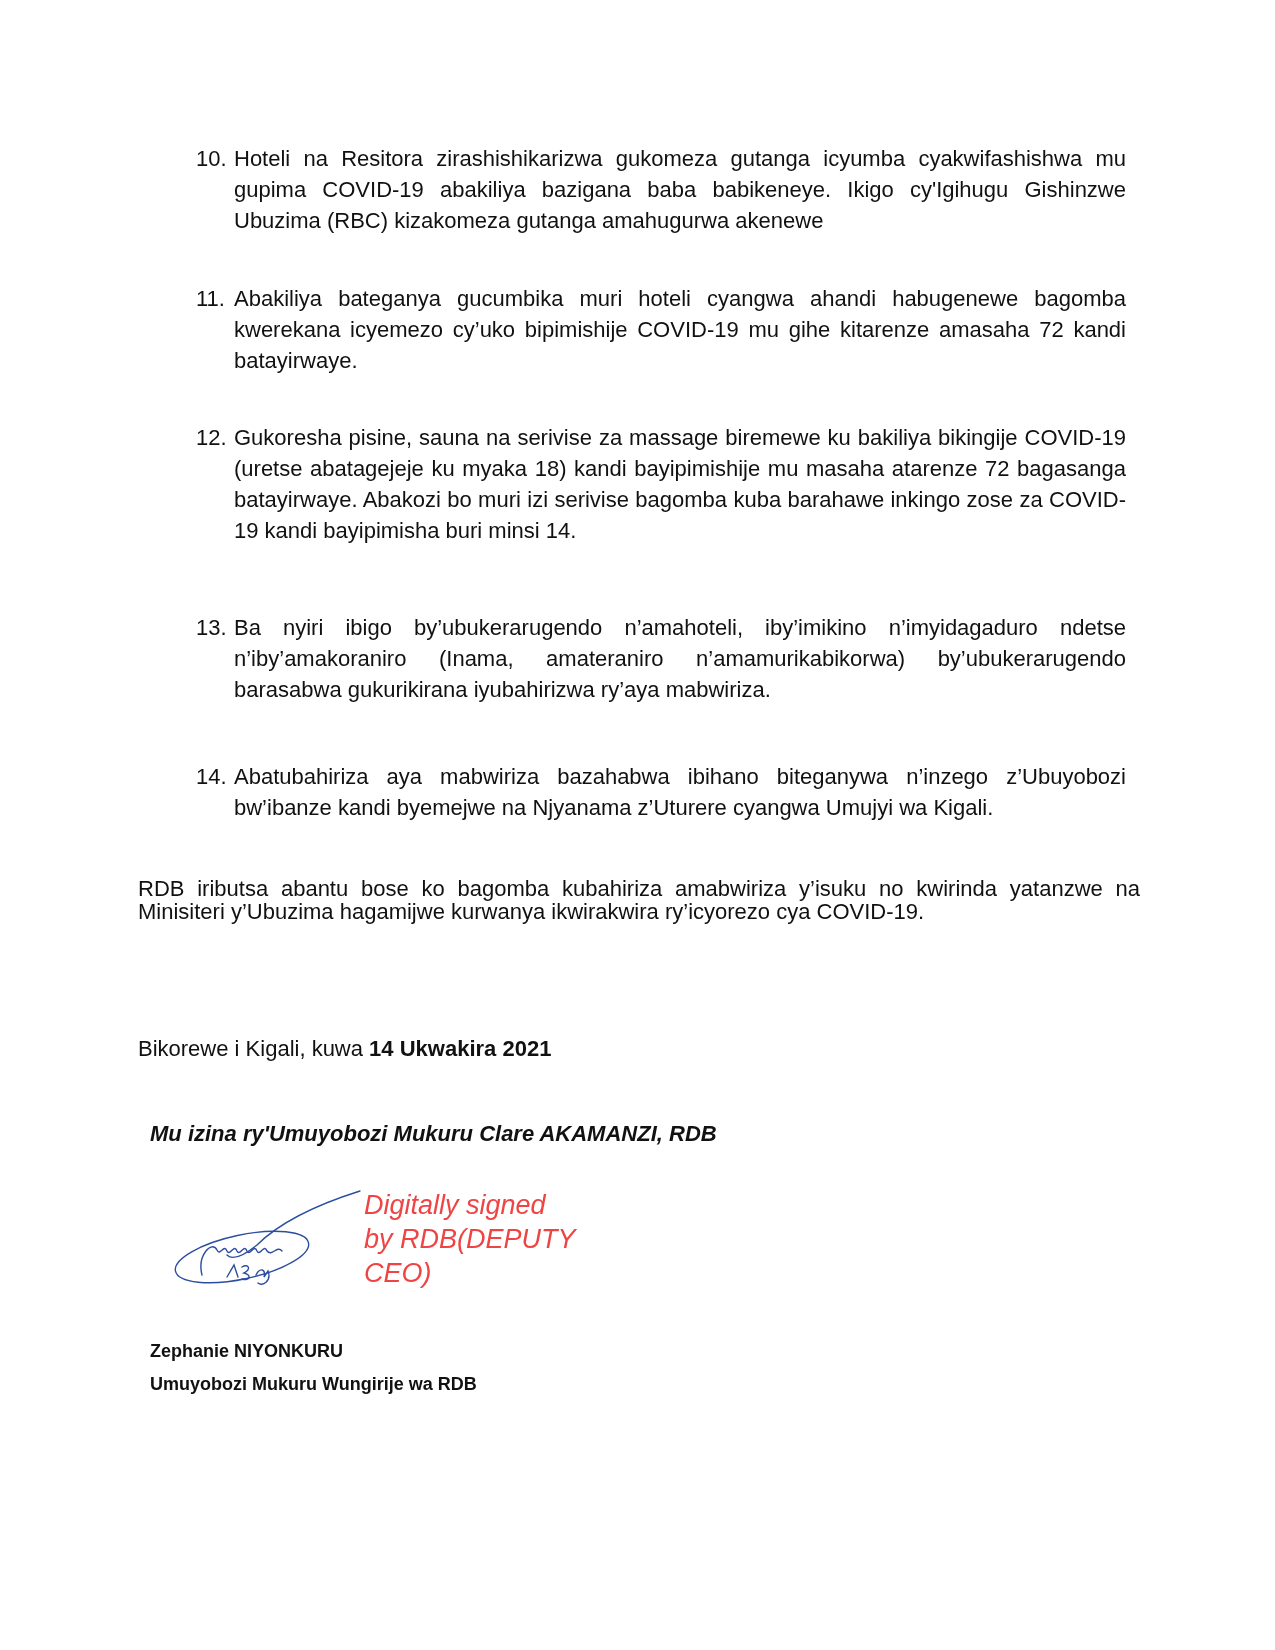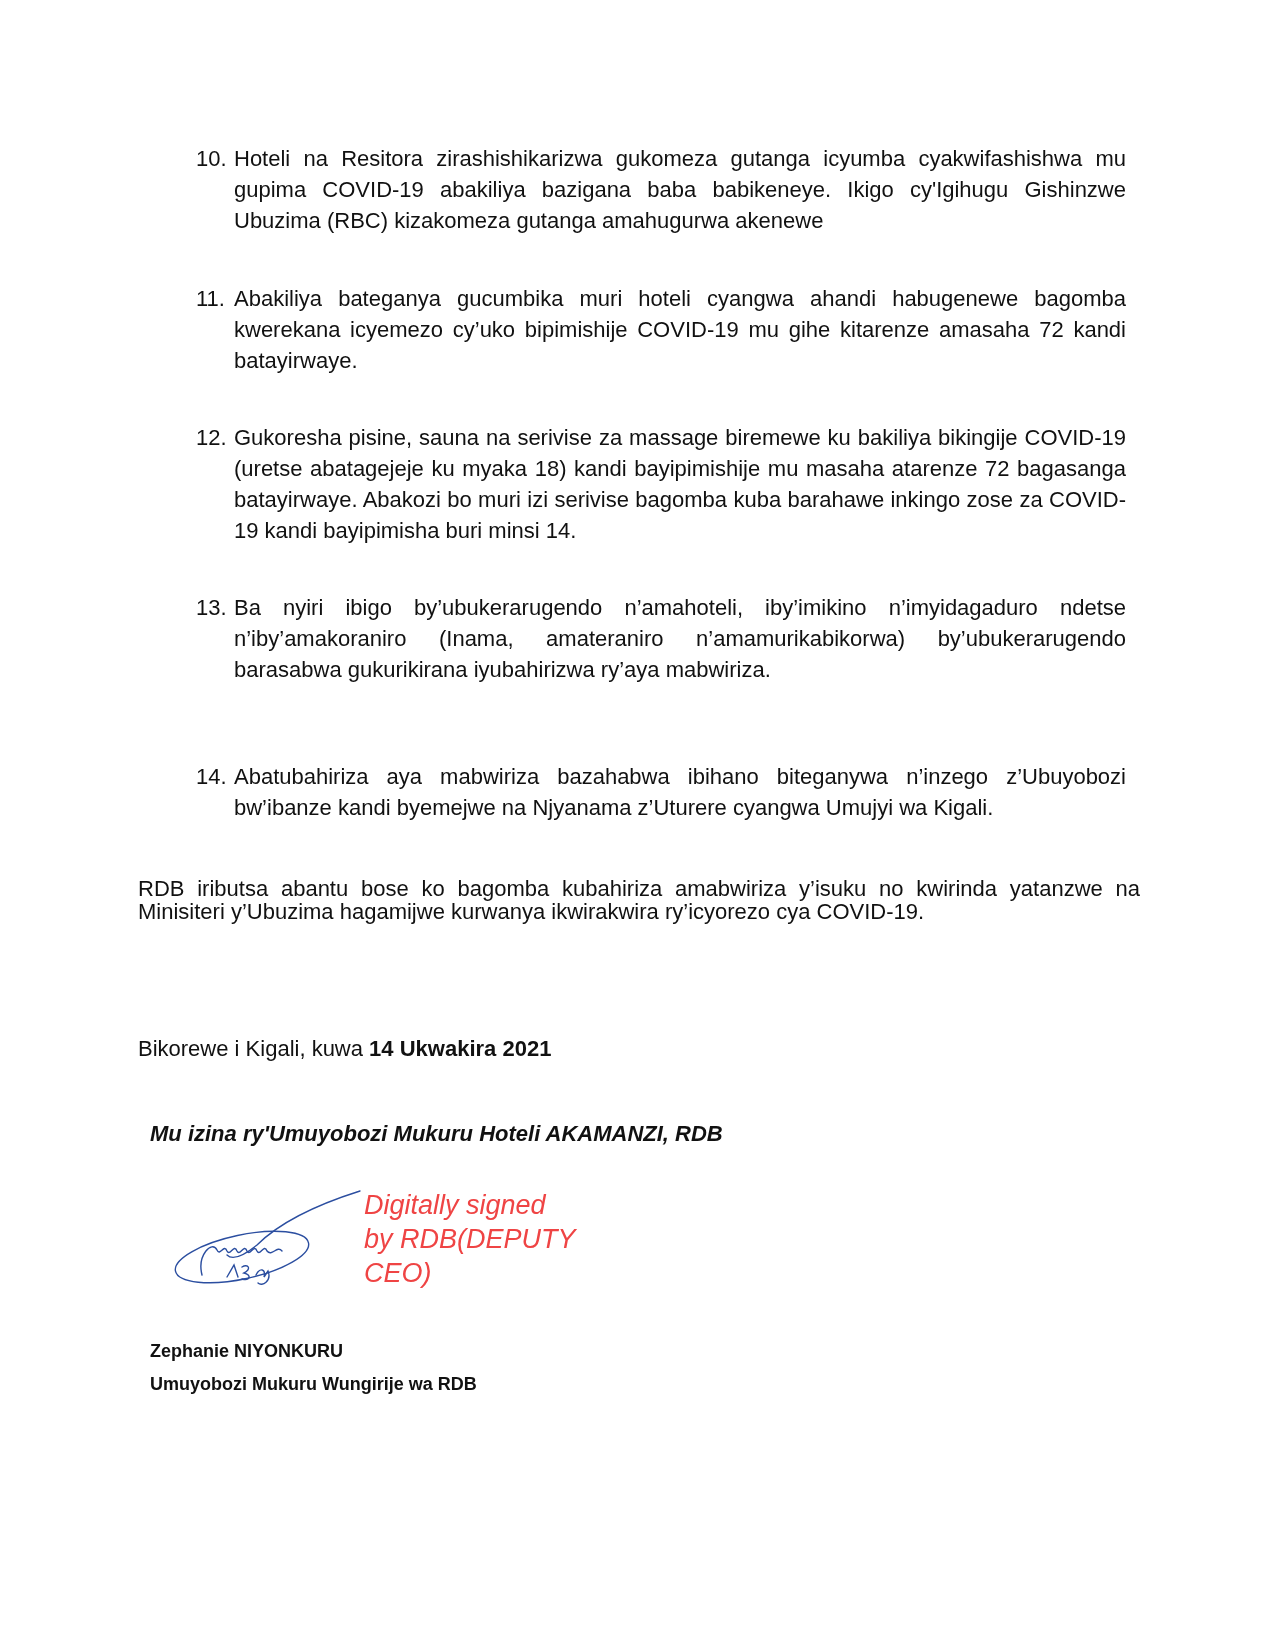--- a/index.html
+++ b/index.html
@@ -30,37 +30,37 @@
   <div class="item" style="top:283px">
     <span class="num">11.</span>
     <div class="txt">Abakiliya bateganya gucumbika muri hoteli cyangwa ahandi habugenewe bagomba kwerekana icyemezo cy’uko bipimishije COVID-19 mu gihe kitarenze amasaha 72 kandi batayirwaye.</div>
   </div>
 
   <div class="item" style="top:422px">
     <span class="num">12.</span>
     <div class="txt">Gukoresha pisine, sauna na serivise za massage biremewe ku bakiliya bikingije COVID-19 (uretse abatagejeje ku myaka 18) kandi bayipimishije mu masaha atarenze 72 bagasanga batayirwaye. Abakozi bo muri izi serivise bagomba kuba barahawe inkingo zose za COVID-19 kandi bayipimisha buri minsi 14.</div>
   </div>
 
-  <div class="item" style="top:592px">
+  <div class="item" style="top:612px">
     <span class="num">13.</span>
     <div class="txt">Ba nyiri ibigo by’ubukerarugendo n’amahoteli, iby’imikino n’imyidagaduro ndetse n’iby’amakoraniro (Inama, amateraniro n’amamurikabikorwa) by’ubukerarugendo barasabwa gukurikirana iyubahirizwa ry’aya mabwiriza.</div>
   </div>
 
   <div class="item" style="top:761px">
     <span class="num">14.</span>
     <div class="txt">Abatubahiriza aya mabwiriza bazahabwa ibihano biteganywa n’inzego z’Ubuyobozi bw’ibanze kandi byemejwe na Njyanama z’Uturere cyangwa Umujyi wa Kigali.</div>
   </div>
 
   <div class="para" style="top:877px">RDB iributsa abantu bose ko bagomba kubahiriza amabwiriza y’isuku no kwirinda yatanzwe na Minisiteri y’Ubuzima hagamijwe kurwanya ikwirakwira ry’icyorezo cya COVID-19.</div>
 
   <div class="date">
     <span>Bikorewe i Kigali, kuwa </span><b>14 Ukwakira 2021</b>
   </div>
 
-  <div class="behalf">Mu izina ry'Umuyobozi Mukuru Hoteli AKAMANZI, RDB</div>
+  <div class="behalf">Mu izina ry'Umuyobozi Mukuru Clare AKAMANZI, RDB</div>
 
   <svg class="sig" viewBox="0 0 190 110">
     <g fill="none" stroke="#2b4ea0" stroke-width="1.4" stroke-linecap="round">
       <path d="M188 6 C150 18 110 35 85 60 C70 72 60 75 55 70"></path>
       <ellipse cx="70" cy="72" rx="68" ry="22" transform="rotate(-12 70 72)"></ellipse>
       <path d="M30 90 C25 70 40 55 45 65 C48 72 52 58 55 66 C58 72 62 58 65 66 C68 72 72 58 75 66 C78 72 82 58 85 66 C88 72 92 58 95 66 C100 72 105 60 110 66"></path>
       <path d="M55 92 L62 80 L66 92 M70 82 C76 78 80 84 72 88 C80 90 78 96 70 94 M84 90 C88 82 94 84 92 92 L96 86 C100 96 90 102 86 98"></path>
     </g>
   </svg>
 

